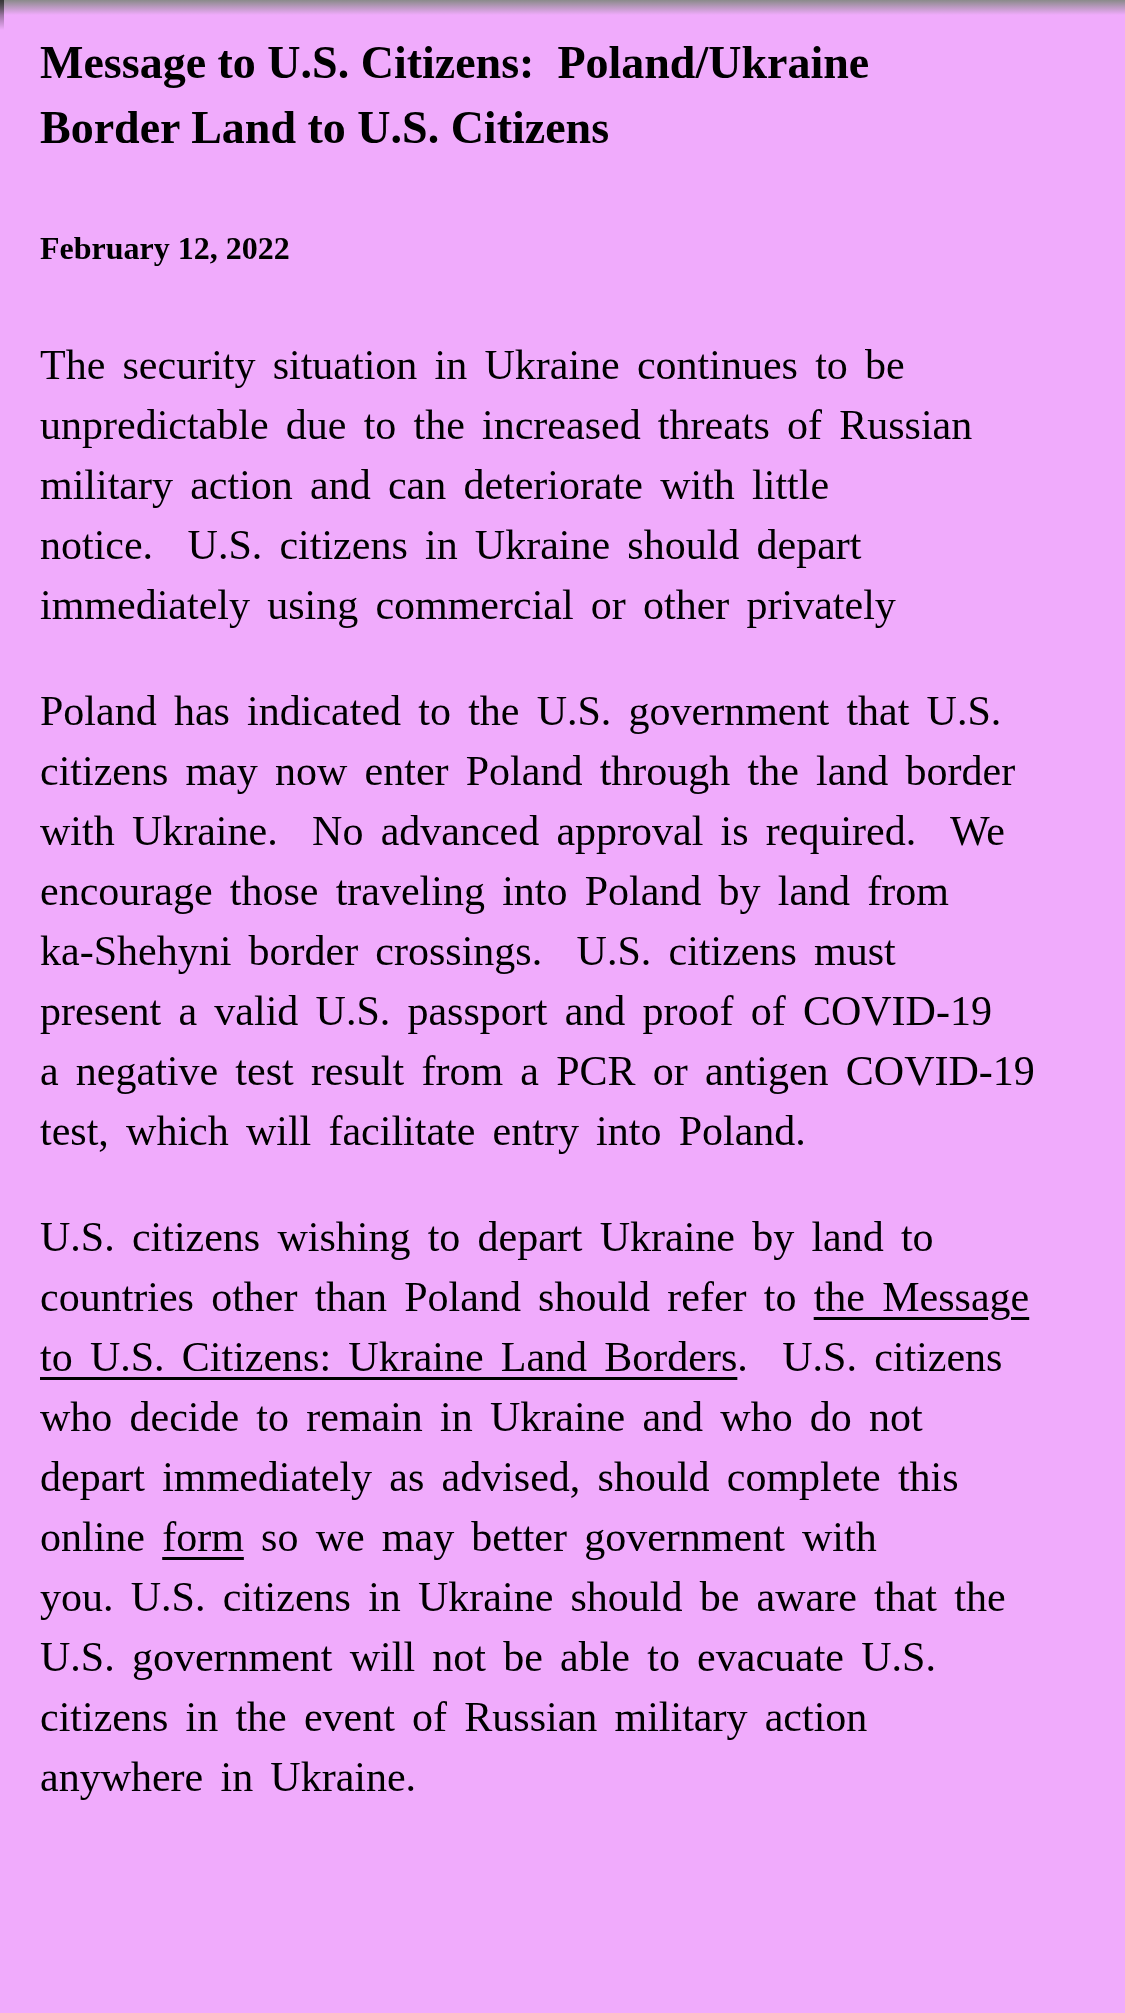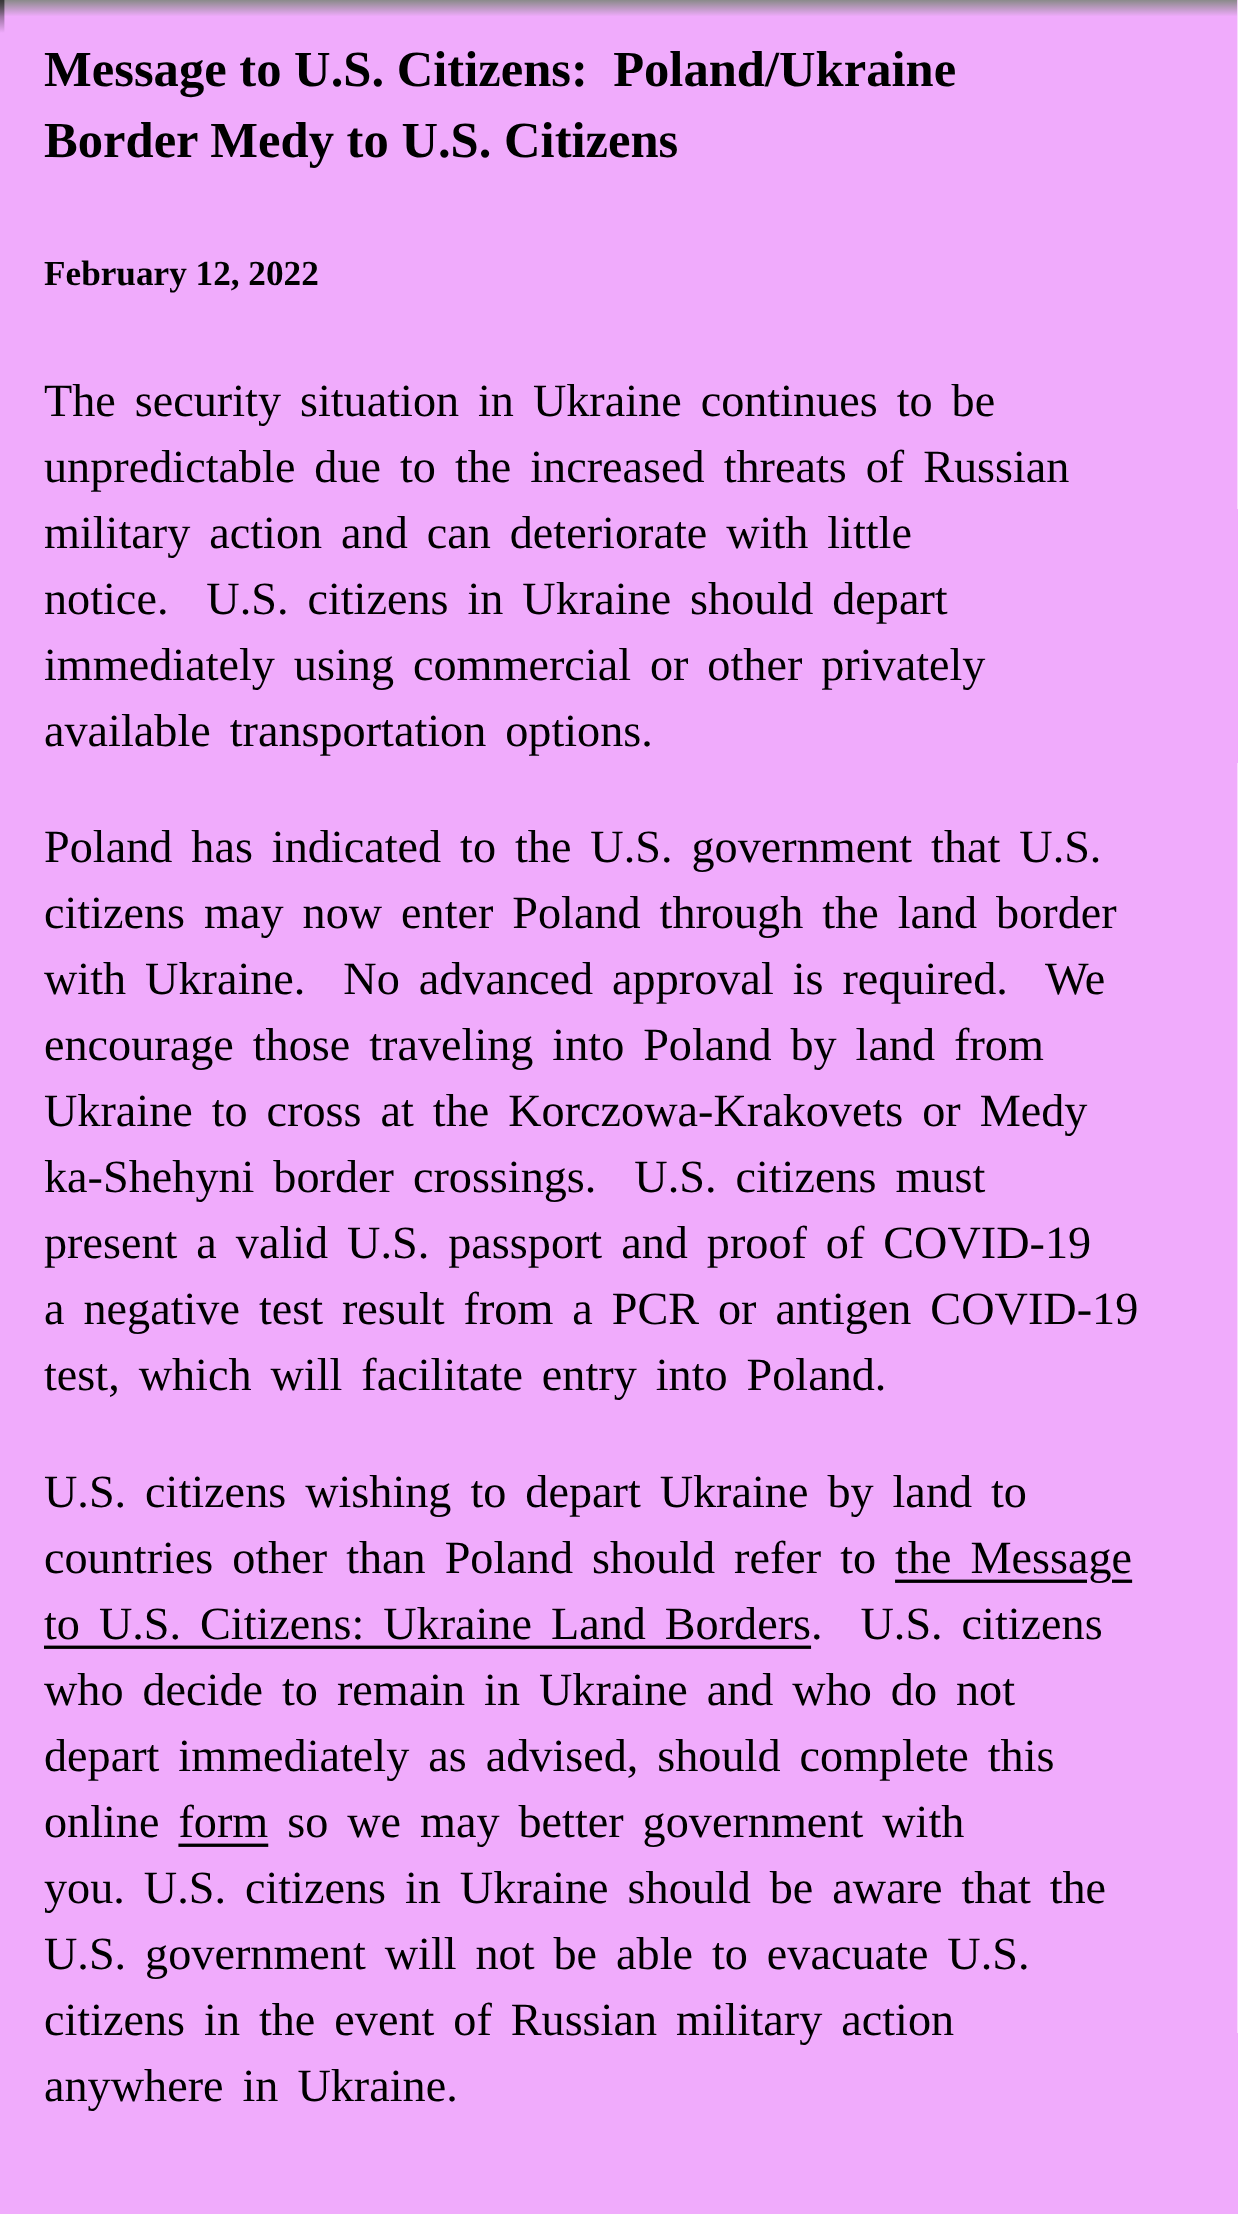--- a/index.html
+++ b/index.html
@@ -68,40 +68,38 @@
 </head>
 <body>
 
 <div id="page">
   <div class="top-shadow"></div>
   <div class="corner-shade"></div>
 
   <div class="content">
     <div class="doc-title">
         <div class="line"><span>Message to U.S. Citizens:  Poland/Ukraine</span></div>
-        <div class="line"><span>Border Medy to U.S. Citizens</span></div>
+        <div class="line"><span>Border Land to U.S. Citizens</span></div>
       </div>
 
     <div class="doc-date line">February 12, 2022</div>
 
     <div class="para para-1">
         <div class="line"><span>The security situation in Ukraine continues to be</span></div>
         <div class="line"><span>unpredictable due to the increased threats of Russian</span></div>
         <div class="line"><span>military action and can deteriorate with little</span></div>
         <div class="line"><span>notice.  U.S. citizens in Ukraine should depart</span></div>
         <div class="line"><span>immediately using commercial or other privately</span></div>
-        <div class="line"><span>available transportation options.</span></div>
       </div>
 
     <div class="para para-2">
         <div class="line"><span>Poland has indicated to the U.S. government that U.S.</span></div>
         <div class="line"><span>citizens may now enter Poland through the land border</span></div>
         <div class="line"><span>with Ukraine.  No advanced approval is required.  We</span></div>
         <div class="line"><span>encourage those traveling into Poland by land from</span></div>
-        <div class="line"><span>Ukraine to cross at the Korczowa-Krakovets or Medy</span></div>
         <div class="line"><span>ka-Shehyni border crossings.  U.S. citizens must</span></div>
         <div class="line"><span>present a valid U.S. passport and proof of COVID-19</span></div>
         <div class="line"><span>a negative test result from a PCR or antigen COVID-19</span></div>
         <div class="line"><span>test, which will facilitate entry into Poland.</span></div>
       </div>
 
     <div class="para para-3">
         <div class="line"><span>U.S. citizens wishing to depart Ukraine by land to</span></div>
         <div class="line"><span>countries other than Poland should refer to </span><span class="link">the Message</span></div>
         <div class="line"><span class="link">to U.S. Citizens: Ukraine Land Borders</span><span>.  U.S. citizens</span></div>

